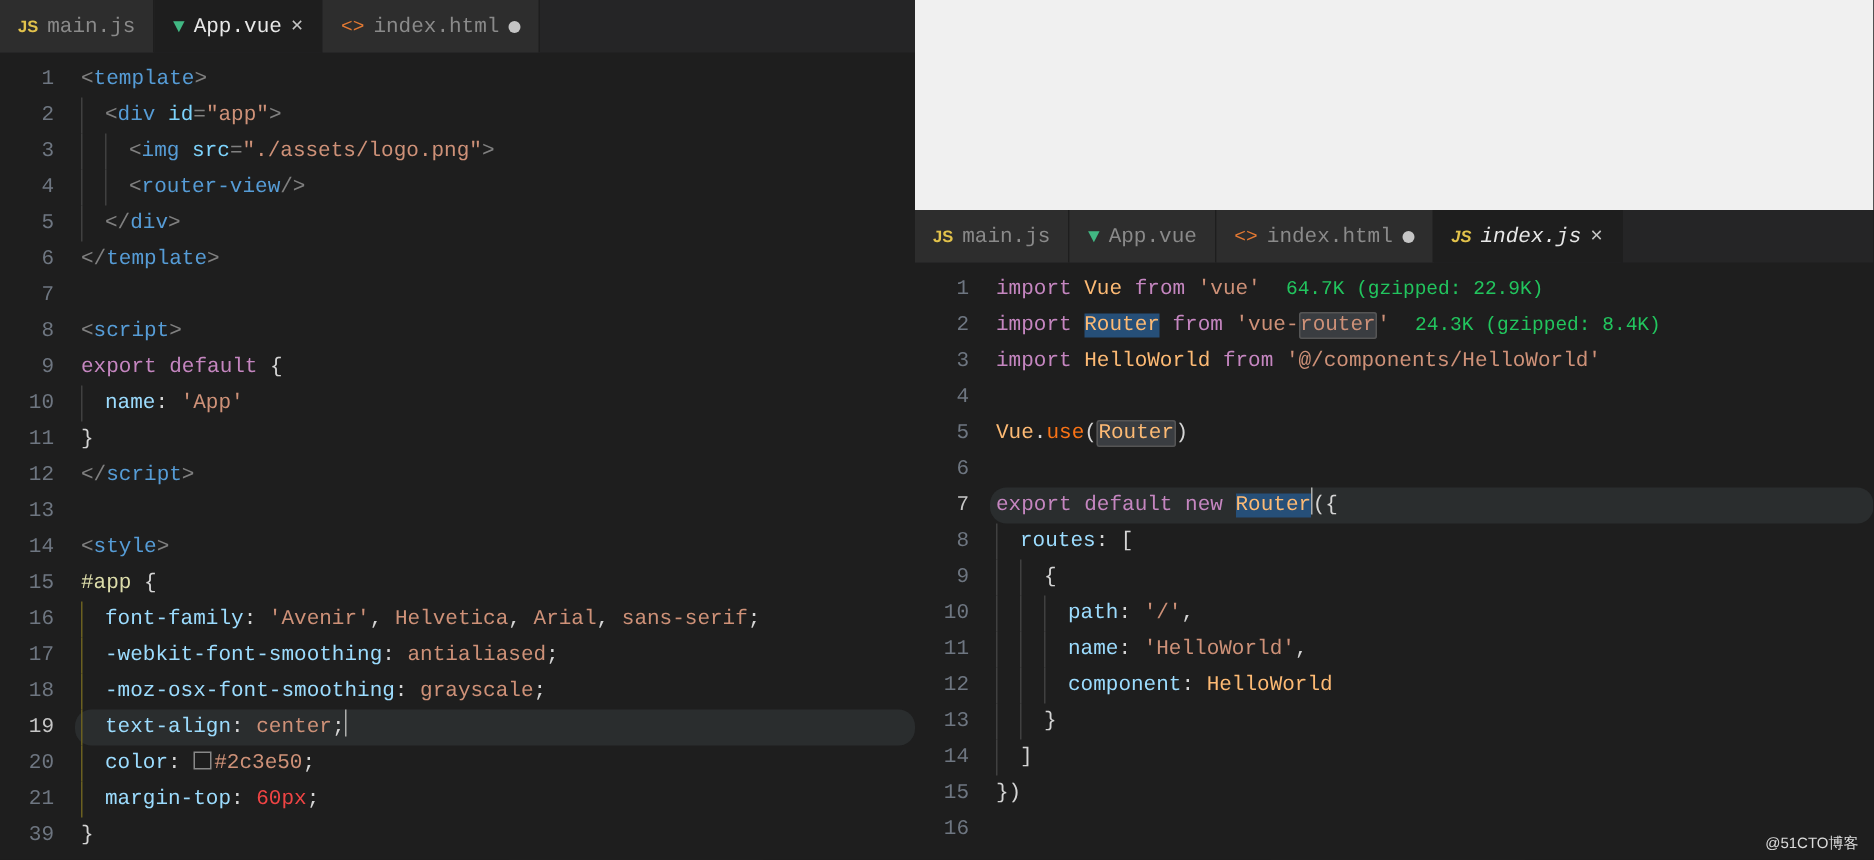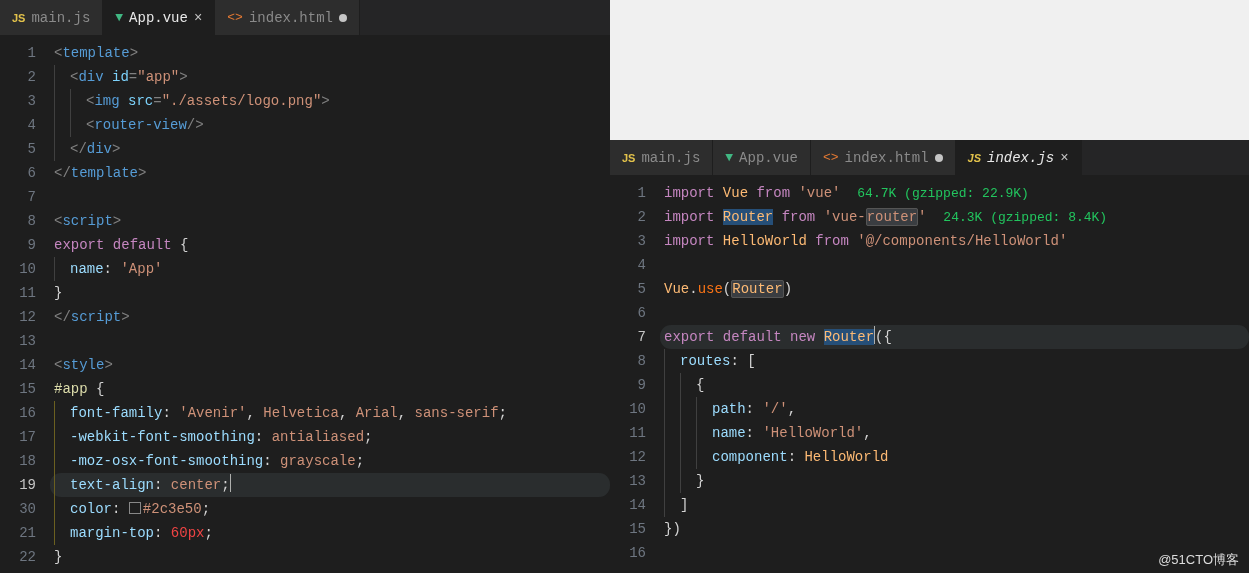--- a/index.html
+++ b/index.html
@@ -60,21 +60,21 @@
 .c-num   { color:#ef4444; }
 .c-brace { color:#d4d4d4; }
 .c-hint  { color:#22c55e; font-size:13px; }
 .sel { background:#264f78; }
 .hlw { background:#3a3d41; border:1px solid #555; border-radius:2px; }
 .colorbox{display:inline-block;width:12px;height:12px;border:1px solid #888;background:transparent;margin-right:2px;vertical-align:-1px;}
 .cursor{border-left:1px solid #aeafad;display:inline-block;height:18px;vertical-align:-3px;}
 
 .watermark{
   position:absolute; bottom:4px; right:10px;
-  color:#dcdcdc; font-family:sans-serif; font-size:13px;
+  color:#dcdcdc; font-family:sans-serif; font-size:10px;
 }
 </style>
 </head>
 <body>
 
 <div class="pane pane-left">
   <div class="tab-bar" id="tabs-left">
       <div class="tab">
         <span class="js-icon">JS</span>
         <span>main.js</span>
@@ -104,23 +104,23 @@
         <div>10</div>
         <div>11</div>
         <div>12</div>
         <div>13</div>
         <div>14</div>
         <div>15</div>
         <div>16</div>
         <div>17</div>
         <div>18</div>
         <div class="cur">19</div>
-        <div>30</div>
+        <div>20</div>
         <div>21</div>
-        <div>22</div>
+        <div>39</div>
       </div>
     <div class="code" id="code-left"><div class="row"><span class="c-punct">&lt;</span><span class="c-tag">template</span><span class="c-punct">&gt;</span></div><div class="row"><span class="indent"></span><span class="c-punct">&lt;</span><span class="c-tag">div</span> <span class="c-attr">id</span><span class="c-punct">=</span><span class="c-str">"app"</span><span class="c-punct">&gt;</span></div><div class="row"><span class="indent"></span><span class="indent"></span><span class="c-punct">&lt;</span><span class="c-tag">img</span> <span class="c-attr">src</span><span class="c-punct">=</span><span class="c-str">"./assets/logo.png"</span><span class="c-punct">&gt;</span></div><div class="row"><span class="indent"></span><span class="indent"></span><span class="c-punct">&lt;</span><span class="c-tag">router-view</span><span class="c-punct">/&gt;</span></div><div class="row"><span class="indent"></span><span class="c-punct">&lt;/</span><span class="c-tag">div</span><span class="c-punct">&gt;</span></div><div class="row"><span class="c-punct">&lt;/</span><span class="c-tag">template</span><span class="c-punct">&gt;</span></div><div class="row"></div><div class="row"><span class="c-punct">&lt;</span><span class="c-tag">script</span><span class="c-punct">&gt;</span></div><div class="row"><span class="c-kw">export</span> <span class="c-kw">default</span> <span class="c-brace">{</span></div><div class="row"><span class="indent"></span><span class="c-id">name</span>: <span class="c-str">'App'</span></div><div class="row"><span class="c-brace">}</span></div><div class="row"><span class="c-punct">&lt;/</span><span class="c-tag">script</span><span class="c-punct">&gt;</span></div><div class="row"></div><div class="row"><span class="c-punct">&lt;</span><span class="c-tag">style</span><span class="c-punct">&gt;</span></div><div class="row"><span class="c-yel">#app</span> <span class="c-brace">{</span></div><div class="row"><span class="indent iy"></span><span class="c-prop">font-family</span>: <span class="c-val">'Avenir'</span>, <span class="c-val">Helvetica</span>, <span class="c-val">Arial</span>, <span class="c-val">sans-serif</span>;</div><div class="row"><span class="indent iy"></span><span class="c-prop">-webkit-font-smoothing</span>: <span class="c-val">antialiased</span>;</div><div class="row"><span class="indent iy"></span><span class="c-prop">-moz-osx-font-smoothing</span>: <span class="c-val">grayscale</span>;</div><div class="row hl"><span class="indent iy"></span><span class="c-prop">text-align</span>: <span class="c-val">center</span>;<span class="cursor"></span></div><div class="row"><span class="indent iy"></span><span class="c-prop">color</span>: <span class="colorbox"></span><span class="c-val">#2c3e50</span>;</div><div class="row"><span class="indent iy"></span><span class="c-prop">margin-top</span>: <span class="c-num">60px</span>;</div><div class="row"><span class="c-brace">}</span></div></div>
   </div>
 </div>
 
 <div class="pane pane-right">
   <div class="blank-top"></div>
   <div class="tab-bar" id="tabs-right">
       <div class="tab">
         <span class="js-icon">JS</span>

